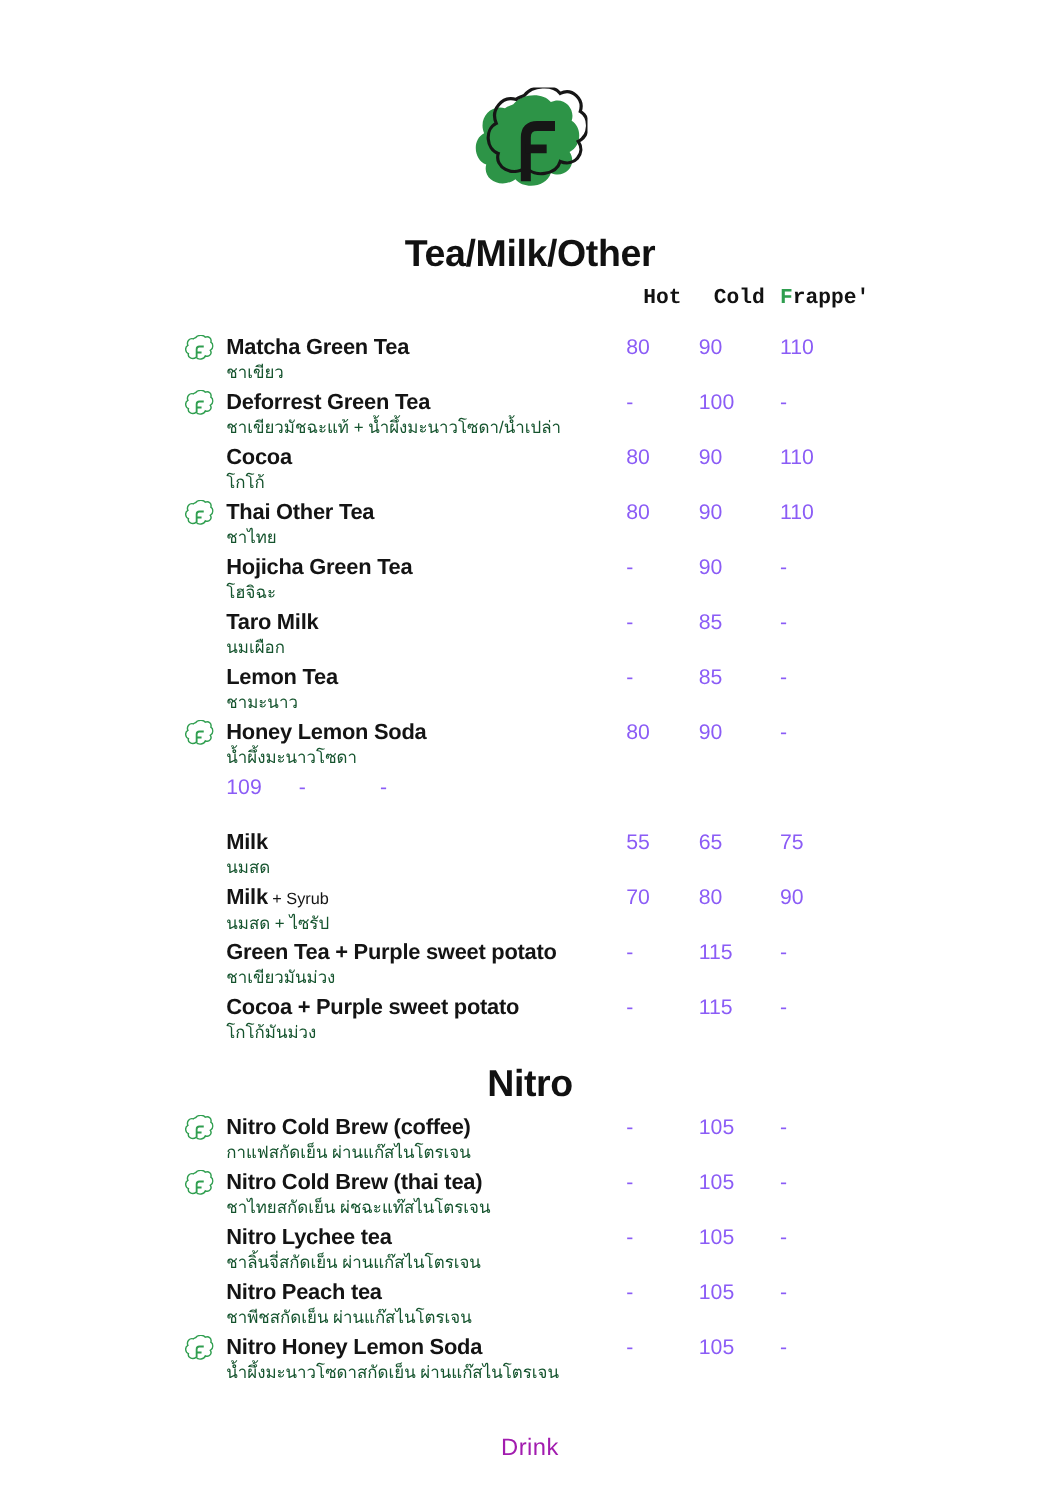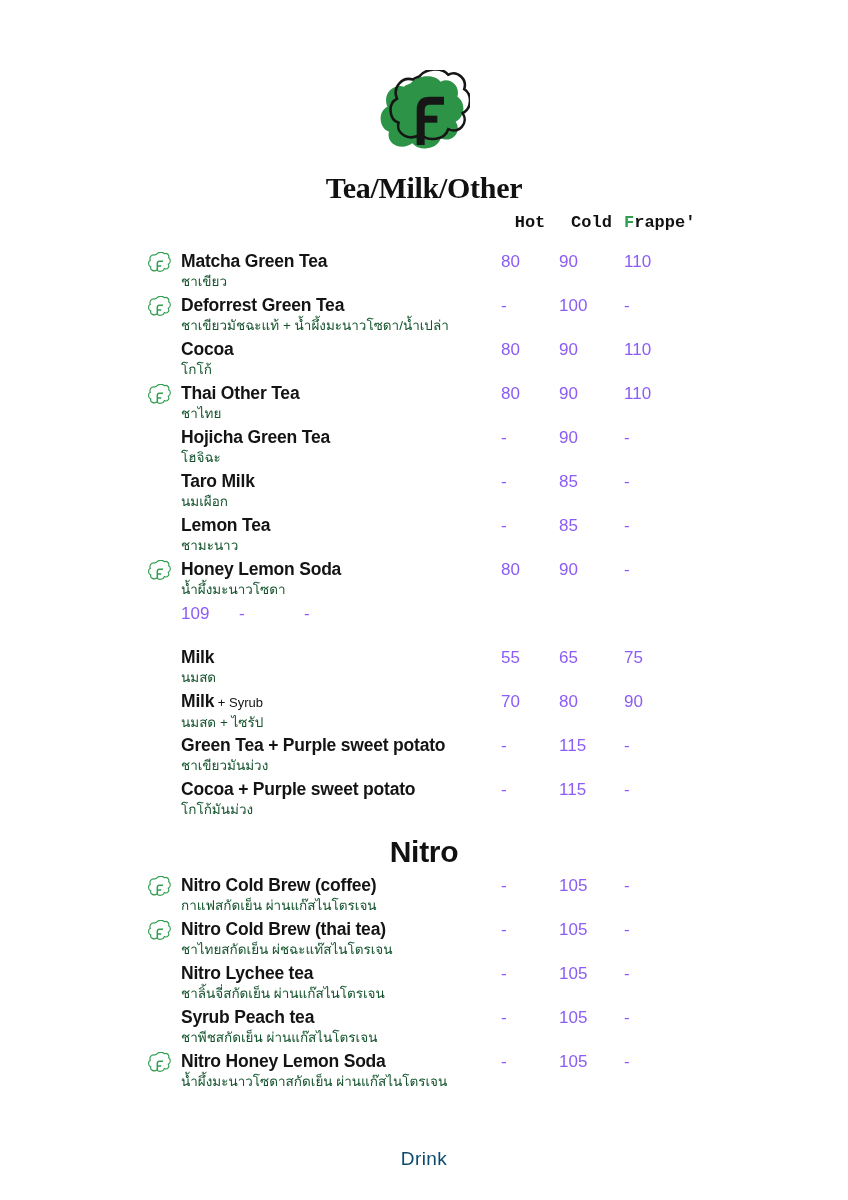--- a/index.html
+++ b/index.html
@@ -3,21 +3,21 @@
 <meta charset="utf-8">
 <style>
   * { margin:0; padding:0; box-sizing:border-box; }
   html,body { background:#ffffff; }
   body { font-family:"Liberation Sans","DejaVu Sans",sans-serif; color:#161616; }
   .page { position:relative; width:848px; height:1200px; background:#ffffff; overflow:hidden; margin:0 auto; }
 
   .logo-wrap { margin:70px auto 0; width:92px; height:80px; }
 
   .section-title { text-align:center; font-size:30px; line-height:36px; font-weight:600; letter-spacing:-0.3px; color:#111; }
-  .title-tea { margin-top:20px;font-family:Liberation Serif, serif; }
+  .title-tea { margin-top:36px; }
   .title-nitro { margin-top:10px; line-height:38px; }
 
   .col-headers { display:flex; margin-left:501px; margin-top:6px; height:22px; }
   .col-h { font-weight:700; font-size:17px; line-height:22px; text-align:center; color:#121212;font-family:Liberation Mono, monospace; }
   .col-h.hot { width:58px; }
   .col-h.cold { width:65px; }
   .col-h.frappe { width:70px; }
 
   .rows { margin-top:17px; }
   .rows-nitro { margin-top:4px; }
@@ -27,21 +27,21 @@
   .icon-slot svg { display:block; }
   .name-col { width:320px; }
   .item-name { font-size:17.5px; line-height:21px; font-weight:700; letter-spacing:-0.2px; color:#141414; white-space:nowrap; }
   .item-name .suffix { font-size:13px; font-weight:400; letter-spacing:0; }
   .item-sub { font-size:13.5px; line-height:19px; color:#14532d; white-space:nowrap; }
   .price { font-size:17px; line-height:21px; text-align:left; color:#8b5cf6; }
   .price.col-hot { width:58px; }
   .price.col-cold { width:65px; }
   .price.col-frappe { width:70px; }
 
-  .footer { position:absolute; left:0; right:0; top:1148px; text-align:center; font-size:19px; letter-spacing:0.4px; color:#0c4a6e; }
+  .footer { position:absolute; left:0; right:0; top:1148px; text-align:center; font-size:19px; letter-spacing:0.4px; color:#a21caf; }
 </style>
 </head>
 <body>
 
 <div class="page">
 
   <div class="logo-wrap">
     <svg width="92" height="80" viewBox="0 0 52 48">
       <path d="M19,5 C23,0 33,-1 37,4 C43,1 49,7 47,13 C52,16 52,25 46,28 C50,34 44,41 37,38 C35,45 24,46 20,41 C13,46 4,41 6,34 C0,32 -1,22 5,19 C2,12 8,5 15,7 C16,6 17,6 19,5 Z" transform="translate(-1,3)" fill="#2d9447"></path>
       <path d="M19,5 C23,0 33,-1 37,4 C43,1 49,7 47,13 C52,16 52,25 46,28 C50,34 44,41 37,38 C35,45 24,46 20,41 C13,46 4,41 6,34 C0,32 -1,22 5,19 C2,12 8,5 15,7 C16,6 17,6 19,5 Z" fill="none" stroke-width="1.6" transform="translate(5,-1) scale(0.96)" stroke="#161616"></path>
@@ -261,21 +261,21 @@
       <div class="item-sub">ชาลิ้นจี่สกัดเย็น ผ่านแก๊สไนโตรเจน</div>
     </div>
     <div class="price col-hot">-</div>
     <div class="price col-cold">105</div>
     <div class="price col-frappe">-</div>
   </div>
 
   <div class="row">
     <span class="icon-slot"></span>
     <div class="name-col">
-      <div class="item-name"><span class="nm">Syrub Peach tea</span></div>
+      <div class="item-name"><span class="nm">Nitro Peach tea</span></div>
       <div class="item-sub">ชาพีชสกัดเย็น ผ่านแก๊สไนโตรเจน</div>
     </div>
     <div class="price col-hot">-</div>
     <div class="price col-cold">105</div>
     <div class="price col-frappe">-</div>
   </div>
 
   <div class="row">
     <span class="icon-slot">
           <svg width="23" height="21" viewBox="0 0 52 48">

